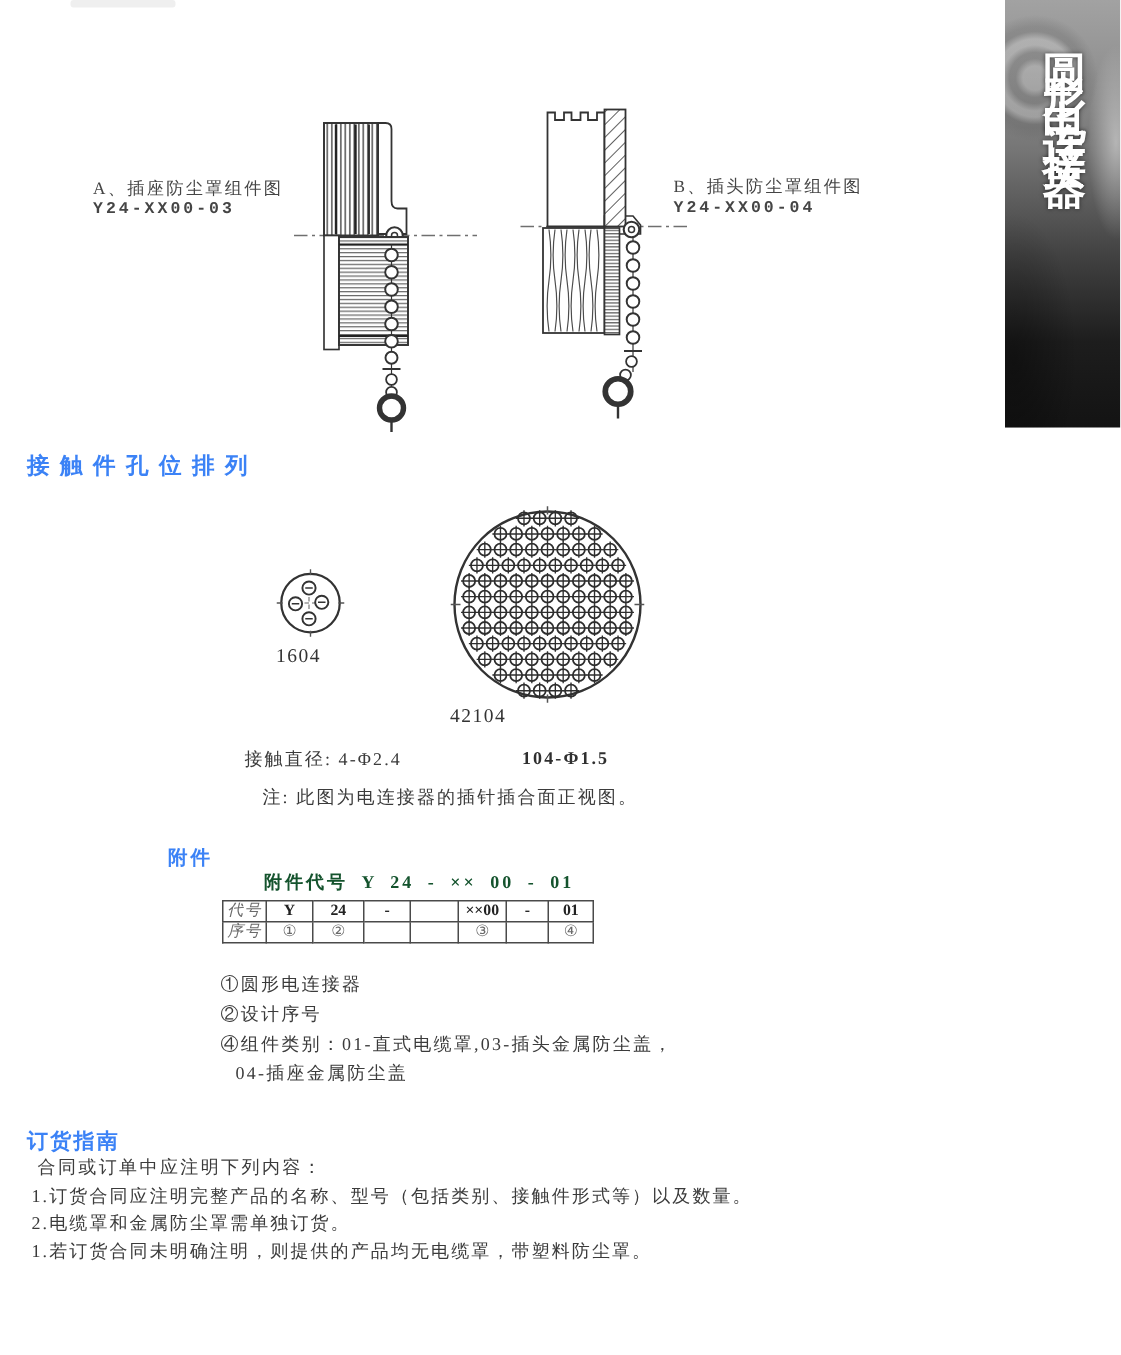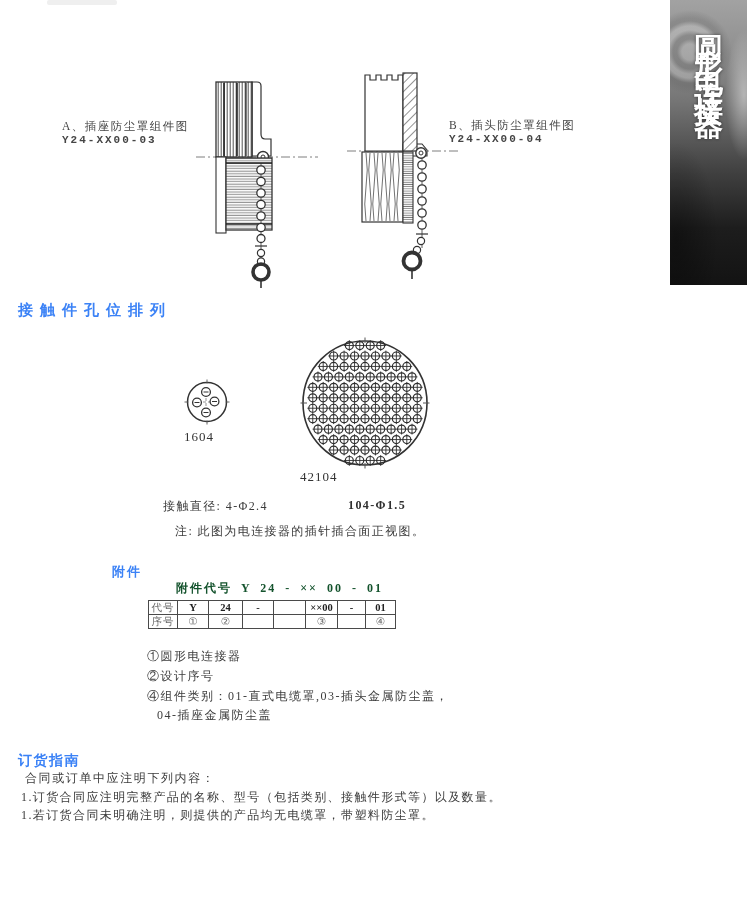--- a/index.html
+++ b/index.html
@@ -30,21 +30,21 @@
   .title-ordering{left:18px;top:752px;font-size:14px;letter-spacing:1.5px;}
 
   .diag-label{font-size:13px;color:#333;letter-spacing:1px;}
   .body-line{font-size:12px;letter-spacing:1.4px;color:#3b3b3b;white-space:nowrap;}
 
   .acc-code-line{left:176px;top:580px;font-size:12px;letter-spacing:2px;word-spacing:4px;color:#14532d;font-weight:bold;white-space:nowrap;}
 
   table.acc{position:absolute;left:148px;top:600px;border-collapse:collapse;table-layout:fixed;}
   table.acc td{border:1px solid #4a4a4a;height:13px;padding:0;text-align:center;vertical-align:middle;
     font-size:10.5px;line-height:13px;font-family:"Liberation Serif","DejaVu Serif",serif;white-space:nowrap;overflow:hidden;}
-  td.hdr{color:#6a6a6a;letter-spacing:1px;font-size:10px;}
+  td.hdr{color:#6a6a6a;letter-spacing:1px;font-size:10px;font-style:italic;}
   td.val{font-weight:bold;color:#222;}
   td.seq{color:#6a6a6a;font-family:"DejaVu Sans",sans-serif;font-size:10px;}
 
   .notes{left:112px;top:647px;font-size:12px;letter-spacing:1.5px;line-height:19.8px;color:#3b3b3b;white-space:nowrap;margin-left:35px;}
   .notes .cont{padding-left:10px;}
 
   .ord-intro{left:25px;top:770px;font-size:12px;letter-spacing:1.6px;color:#3b3b3b;white-space:nowrap;}
   .ord-items{left:21px;top:788px;font-size:12px;letter-spacing:1.4px;line-height:18.3px;color:#3b3b3b;white-space:nowrap;}
 
   svg{display:block;}
@@ -553,16 +553,17 @@
     <div>①圆形电连接器</div>
     <div>②设计序号</div>
     <div>④组件类别：01-直式电缆罩,03-插头金属防尘盖，</div>
     <div class="cont">04-插座金属防尘盖</div>
   </div>
 
   <div class="abs sec-title title-ordering">订货指南</div>
   <div class="abs ord-intro">合同或订单中应注明下列内容：</div>
   <div class="abs ord-items">
     <div>1.订货合同应注明完整产品的名称、型号（包括类别、接触件形式等）以及数量。</div>
+    <div>2.电缆罩和金属防尘罩需单独订货。</div>
     <div>1.若订货合同未明确注明，则提供的产品均无电缆罩，带塑料防尘罩。</div>
   </div>
 
 </div>
 
 </body></html>

